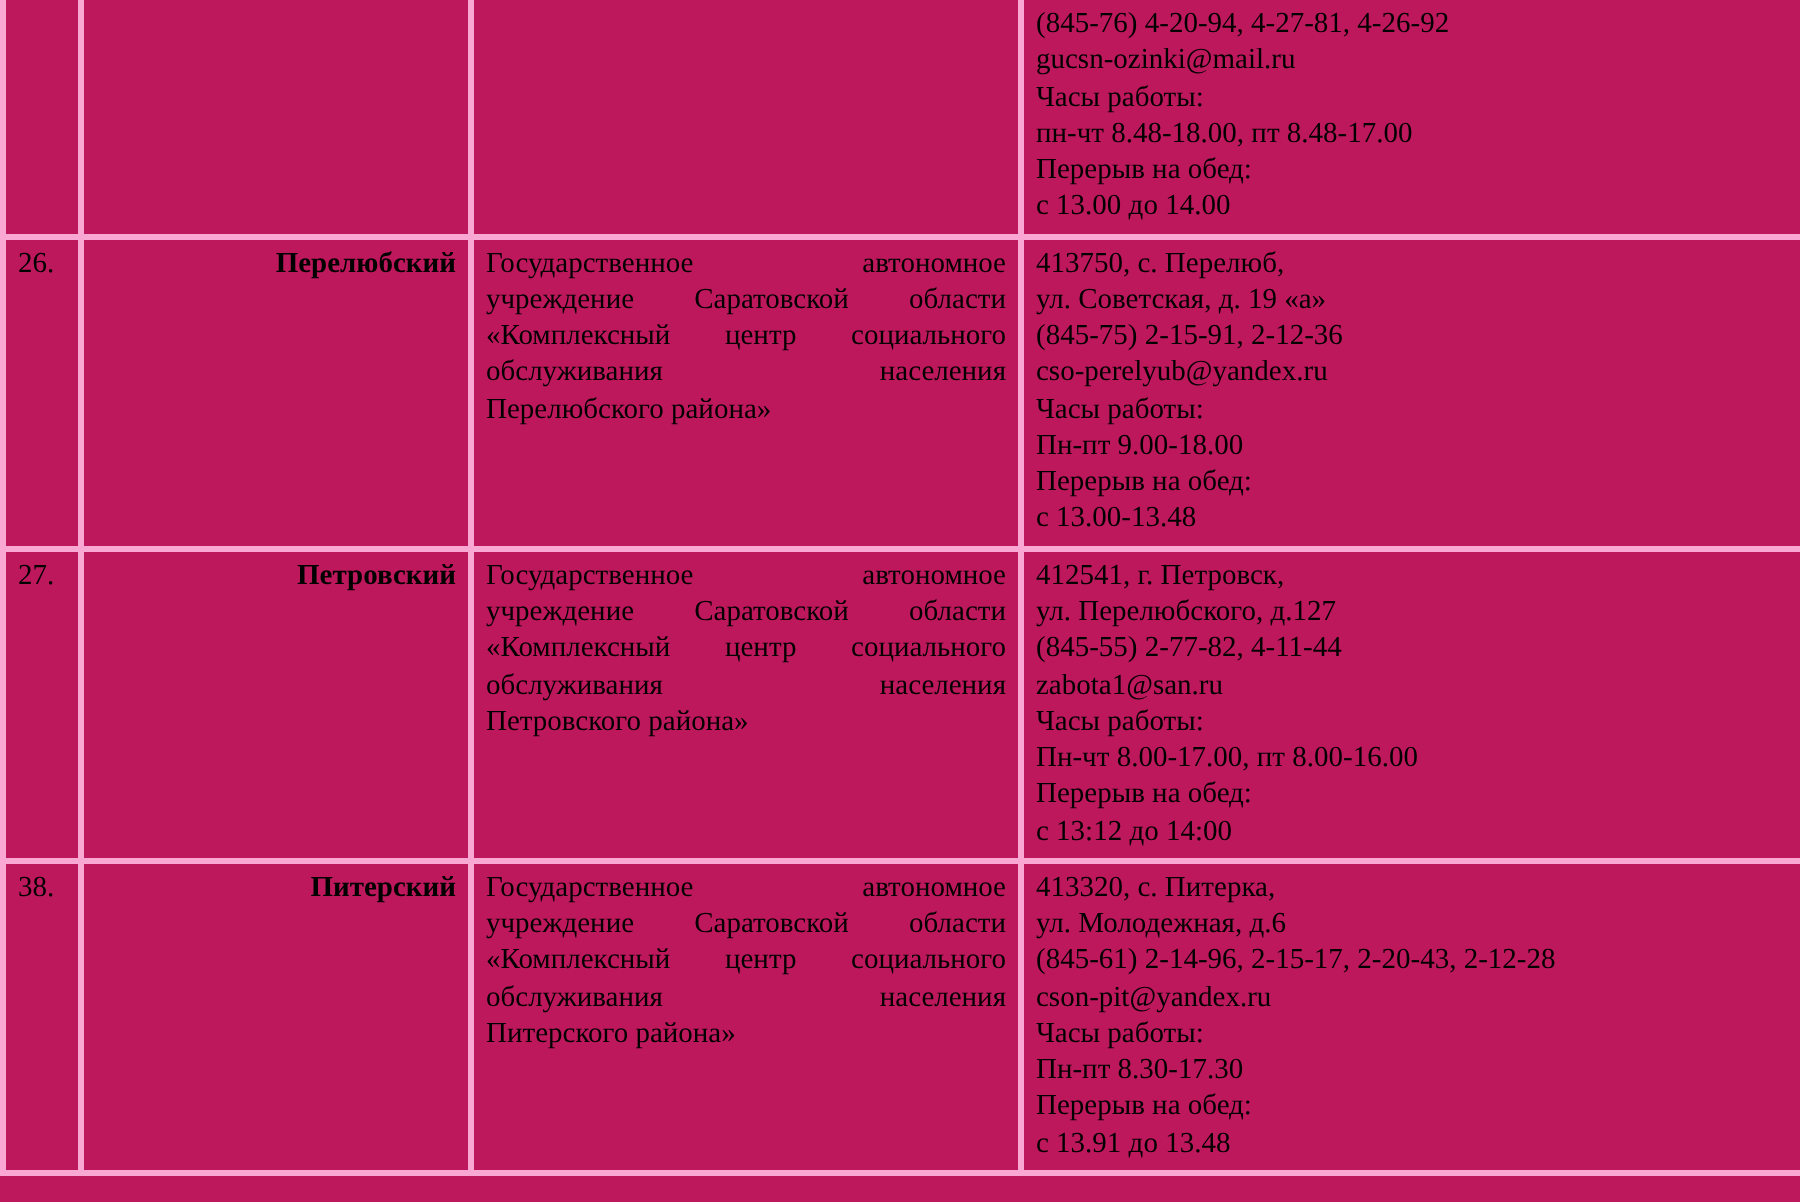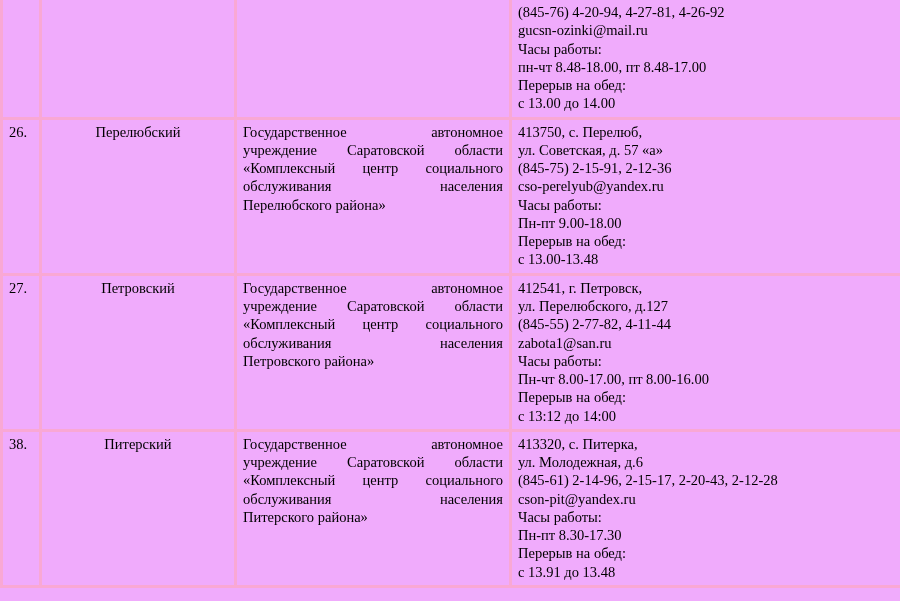--- a/index.html
+++ b/index.html
@@ -10,21 +10,21 @@
   body {
     font-family: "Liberation Serif", serif;
     color: #000000;
   }
   .page {
     width: 900px;
     height: 601px;
     position: relative;
     box-sizing: border-box;
     overflow: hidden;
-    background: #f0abfc;
+    background: #be185d;
   }
   table.reg-table {
     border-collapse: collapse;
     width: 900px;
     table-layout: fixed;
   }
   table.reg-table td {
     border: 3px solid #f9a8d4;
     vertical-align: top;
     padding: 3px 6px 4px 6px;
@@ -35,21 +35,22 @@
   col.c-num   { width: 39px; }
   col.c-name  { width: 195px; }
   col.c-org   { width: 275px; }
   col.c-addr  { width: 391px; }
 
   td.num {
     text-align: left;
     padding-left: 8px;
   }
   td.name {
-    text-align: center;
+    text-align: right;
+    font-weight: bold;
   }
   td.org {
     text-align: justify;
     text-align-last: justify;
     hyphens: none;
   }
   td.org .lastline {
     text-align-last: left;
   }
   td.addr {
@@ -113,21 +114,21 @@
             <div class="org-block">
               <span class="just">Государственное автономное</span>
               <span class="just">учреждение Саратовской области</span>
               <span class="just">«Комплексный центр социального</span>
               <span class="just">обслуживания населения</span>
               <span class="lastline">Перелюбского района»</span>
             </div>
           </td>
           <td class="addr">
             <span class="line">413750, с. Перелюб,</span>
-            <span class="line">ул. Советская, д. 57 «а»</span>
+            <span class="line">ул. Советская, д. 19 «а»</span>
             <span class="line">(845-75) 2-15-91, 2-12-36</span>
             <span class="line">cso-perelyub@yandex.ru</span>
             <span class="line">Часы работы:</span>
             <span class="line">Пн-пт 9.00-18.00</span>
             <span class="line">Перерыв на обед:</span>
             <span class="line">с 13.00-13.48</span>
           </td>
         </tr>
         <tr>
           <td class="num">27.</td>

